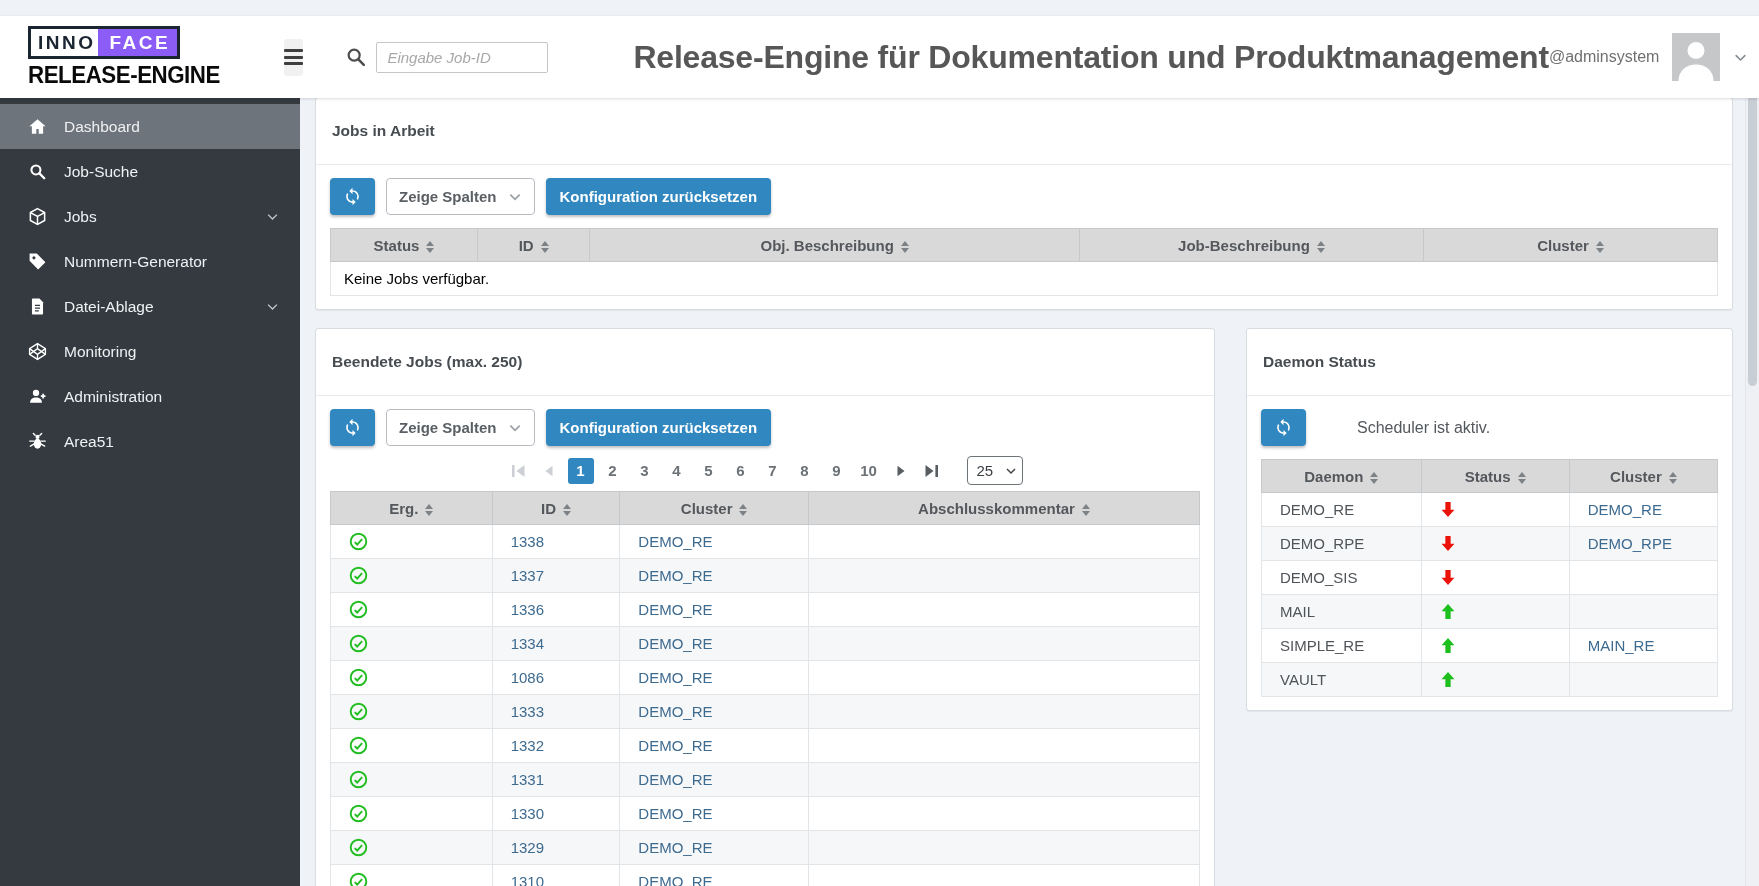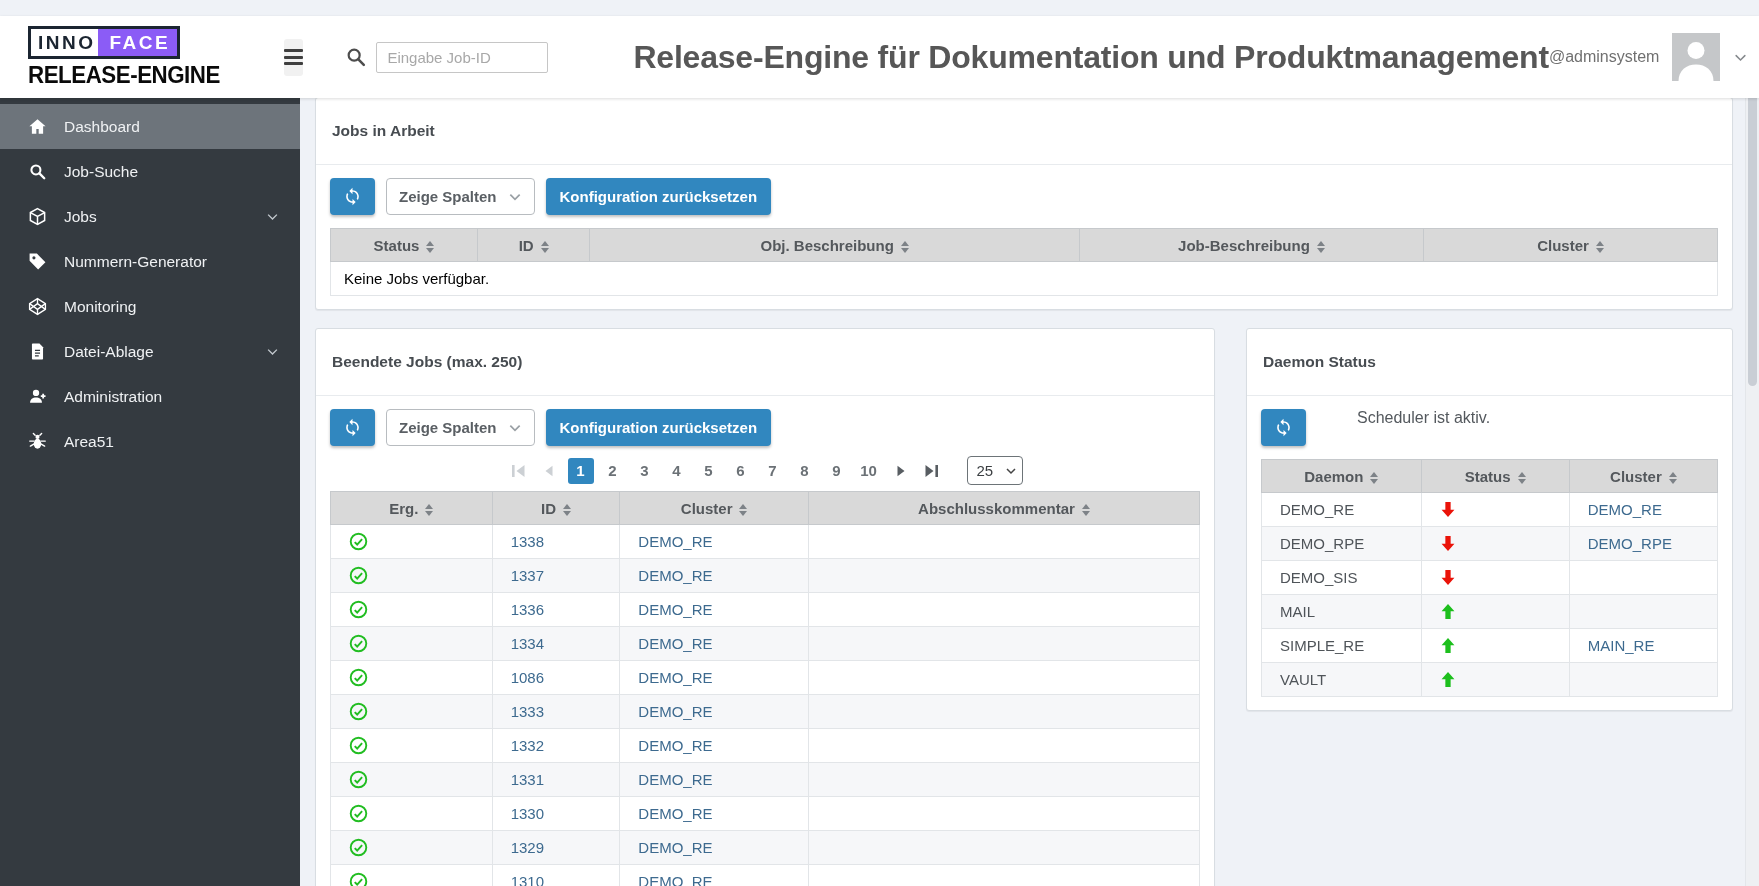--- a/index.html
+++ b/index.html
@@ -14,21 +14,21 @@
                font-size:19px; letter-spacing:2.5px; line-height:1; }
   .logo-inno { color:#1b2531; background:#fff; padding:4px 2px 4px 7px; }
   .logo-face { color:#fff; background:#8b5cf6; padding:4px 7px 4px 12px; }
   .logo-row2 { font-weight:800; font-size:24px; color:#0a0a0a; margin-top:2px;
                transform:scaleX(.93); transform-origin:left; white-space:nowrap; letter-spacing:-0.5px; }
   .hamburger { margin-left:50px; width:37px; height:37px; background:#f1f1f1; border:none;
                border-radius:3px; display:flex; align-items:center; justify-content:center; cursor:pointer; }
   .bars i { display:block; width:19px; height:3px; background:#3f3f3f; margin:3.5px 0; border-radius:1px; }
   .search { margin-left:42px; display:flex; align-items:center; gap:9px; }
   .search input { width:172px; height:31px; border:1px solid #c6c6c6; border-radius:2px;
-                  padding:0 10px; font-size:15px; color:#3b82f6; font-family:inherit; outline:none; }
+                  padding:0 10px; font-size:15px; color:#3b82f6; font-family:inherit; outline:none;font-style:italic; }
   .search input::placeholder { color:#a8a8a8; }
   .app-title { margin-left:85px; font-size:32px; font-weight:700; color:#575757; letter-spacing:-0.2px; white-space:nowrap; }
   .user-area { margin-left:auto; margin-right:14px; display:flex; align-items:center; gap:13px; }
   .username { font-size:16px; color:#707070; }
   .avatar { width:48px; height:48px; background:#c5c7c9; overflow:hidden; cursor:pointer; flex:0 0 auto; }
   .user-caret { display:flex; cursor:pointer; }
 
   
   .sidebar { position:absolute; top:82px; left:0; bottom:0; width:300px;
              background:var(--sidebar-bg,#343a40); padding-top:22px; }
@@ -42,21 +42,21 @@
   .content { position:absolute; left:300px; top:82px; right:14px; bottom:0;
              padding:15px 12px 0 15px; overflow:hidden; }
   .card { background:#fff; border:1px solid #d8dde2; border-radius:3px; box-shadow:0 1px 1px rgba(0,0,0,.06); }
   .card-header { padding:24px 16px; font-weight:700; font-size:15.5px; color:#474c51; border-bottom:1px solid #e8ebee; }
   .card-body { padding:13px 14px; }
   .card--full { width:100%; margin-bottom:18px; }
   .row2 { display:flex; gap:31px; align-items:flex-start; }
   .card--jobs { flex:0 0 900px; }
   .card--daemon { flex:1; }
 
-  .toolbar { display:flex; align-items:flex-start; gap:11px; }
+  .toolbar { display:flex; align-items:center; gap:11px; }
   .btn-refresh { width:45px; height:37px; background:var(--primary-blue,#3187bf); border:none; border-radius:4px;
                  display:flex; align-items:center; justify-content:center; cursor:pointer;
                  box-shadow:0 2px 3px rgba(0,0,0,.25); }
   .btn-dropdown { height:37px; background:#fff; border:1px solid #b8bcc0; border-radius:4px; padding:0 12px;
                   display:flex; align-items:center; gap:11px; font-weight:700; color:#5a5f64; font-size:15px;
                   cursor:pointer; font-family:inherit; }
   .btn-primary { height:37px; background:var(--primary-blue,#3187bf); color:#fff; border:none; border-radius:4px;
                  padding:0 14px; font-weight:700; font-size:15px; cursor:pointer; font-family:inherit;
                  box-shadow:0 2px 3px rgba(0,0,0,.25); }
   .scheduler-text { margin-left:40px; font-size:16px; color:#53585d; }
@@ -179,43 +179,43 @@
   <div class="nav-item">
     <span class="nav-icon">
       <svg width="19" height="19" viewBox="0 0 24 24">
           <path fill-rule="evenodd" d="M2 2h9.2L22 12.8 12.8 22 2 11.2zm5.5 3.4a2 2 0 1 0 0 4 2 2 0 0 0 0-4z" fill="#fff"></path>
         </svg>
     </span>
     <span class="nav-label">Nummern-Generator</span>
   </div>
   <div class="nav-item">
     <span class="nav-icon">
+      <svg width="19" height="19" viewBox="0 0 24 24">
+          <path d="M6 2h8.5L19 6.5V21a1 1 0 0 1-1 1H6a1 1 0 0 1-1-1V3a1 1 0 0 1 1-1z" fill="#fff"></path>
+          <path d="M8.8 10.5h6.4M8.8 14h6.4M8.8 17.5h4.8" stroke="#343a40" stroke-width="1.6" fill="none"></path>
+        </svg>
+    </span>
+    <span class="nav-label">Datei-Ablage</span>
+    <span class="nav-caret">
+      <svg width="15" height="15" viewBox="0 0 24 24">
+          <polyline points="5 9 12 16 19 9" fill="none" stroke="#c2c8cd" stroke-width="2.2"></polyline>
+        </svg>
+    </span>
+  </div>
+  <div class="nav-item">
+    <span class="nav-icon">
       <svg width="19" height="19" viewBox="0 0 24 24" fill="none" stroke="#fff" stroke-width="1.7">
           <polygon points="12 2 22 8.4 22 15.6 12 22 2 15.6 2 8.4"></polygon>
           <line x1="12" y1="2" x2="12" y2="8.4"></line>
           <line x1="12" y1="15.6" x2="12" y2="22"></line>
           <polyline points="2 8.4 12 15.6 22 8.4"></polyline>
           <polyline points="2 15.6 12 8.4 22 15.6"></polyline>
         </svg>
     </span>
     <span class="nav-label">Monitoring</span>
-  </div>
-  <div class="nav-item">
-    <span class="nav-icon">
-      <svg width="19" height="19" viewBox="0 0 24 24">
-          <path d="M6 2h8.5L19 6.5V21a1 1 0 0 1-1 1H6a1 1 0 0 1-1-1V3a1 1 0 0 1 1-1z" fill="#fff"></path>
-          <path d="M8.8 10.5h6.4M8.8 14h6.4M8.8 17.5h4.8" stroke="#343a40" stroke-width="1.6" fill="none"></path>
-        </svg>
-    </span>
-    <span class="nav-label">Datei-Ablage</span>
-    <span class="nav-caret">
-      <svg width="15" height="15" viewBox="0 0 24 24">
-          <polyline points="5 9 12 16 19 9" fill="none" stroke="#c2c8cd" stroke-width="2.2"></polyline>
-        </svg>
-    </span>
   </div>
   <div class="nav-item">
     <span class="nav-icon">
       <svg width="20" height="19" viewBox="0 0 24 24">
           <circle cx="9.5" cy="7.5" r="4" fill="#fff"></circle>
           <path d="M2 20c0-4.2 3.4-6.6 7.5-6.6S17 15.8 17 20z" fill="#fff"></path>
           <path d="M18.5 8.5v6M15.5 11.5h6" stroke="#fff" stroke-width="2.3"></path>
         </svg>
     </span>
     <span class="nav-label">Administration</span>

